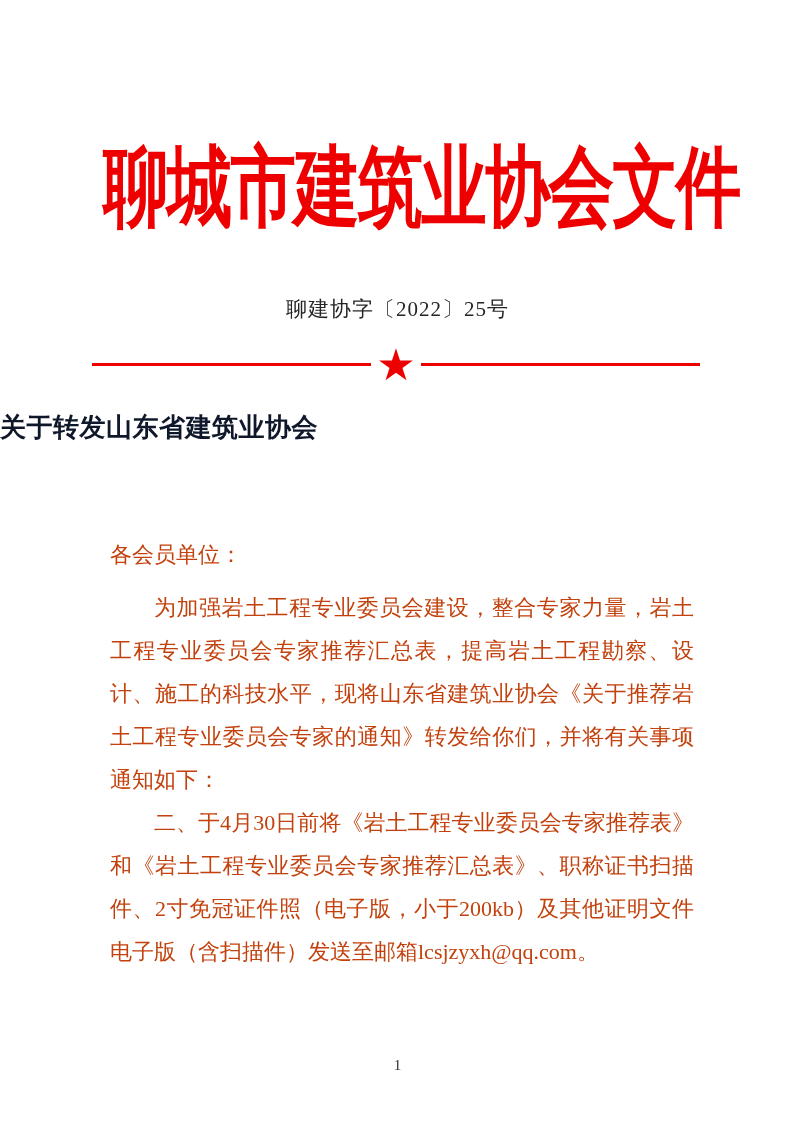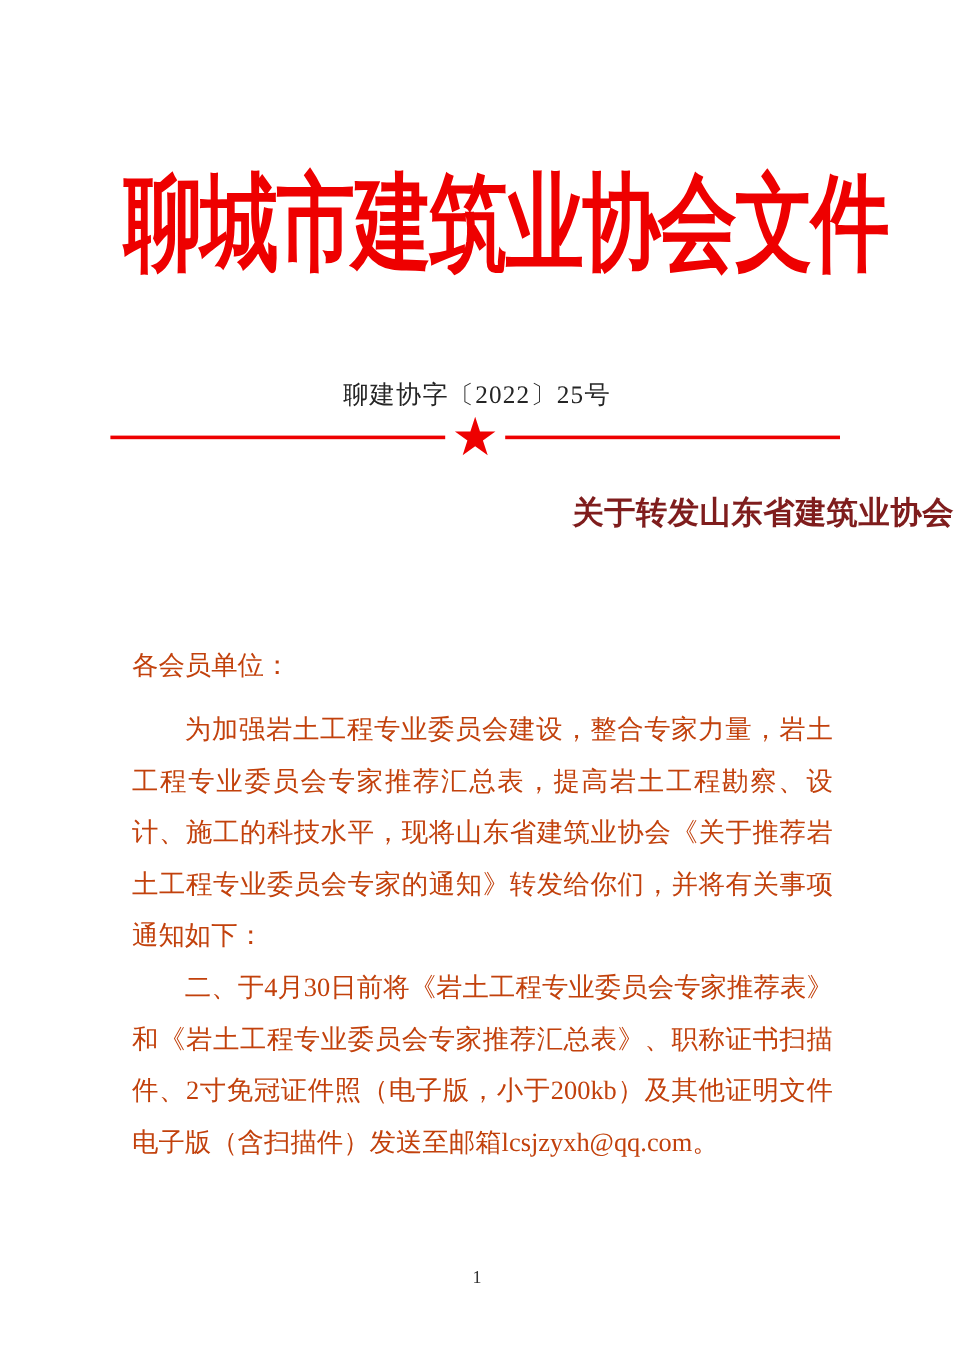--- a/index.html
+++ b/index.html
@@ -27,21 +27,21 @@
     color: #ee0000;
     white-space: nowrap;
     transform: scaleX(0.74);
     transform-origin: 50% 50%;
     letter-spacing: -2px;
   }
 
   
   .doc-number {
     position: absolute;
-    top: 316px;
+    top: 296px;
     left: 0;
     width: 100%;
     text-align: center;
     font-size: 21px;
     line-height: 26px;
     color: #252525;
     letter-spacing: 1px;
   }
 
   
@@ -67,22 +67,22 @@
     color: #ee0000;
     font-family: "DejaVu Sans", sans-serif;
   }
 
   
   .doc-title {
     position: absolute;
     top: 406px;
     left: 0;
     width: 100%;
-    text-align: right;
-    color: #7f1d1d;
+    text-align: left;
+    color: #0f172a;
     font-size: 26px;
     line-height: 44px;
     font-weight: 600;
     letter-spacing: 0.5px;
   }
 
   
   .doc-body {
     position: absolute;
     top: 533px;

